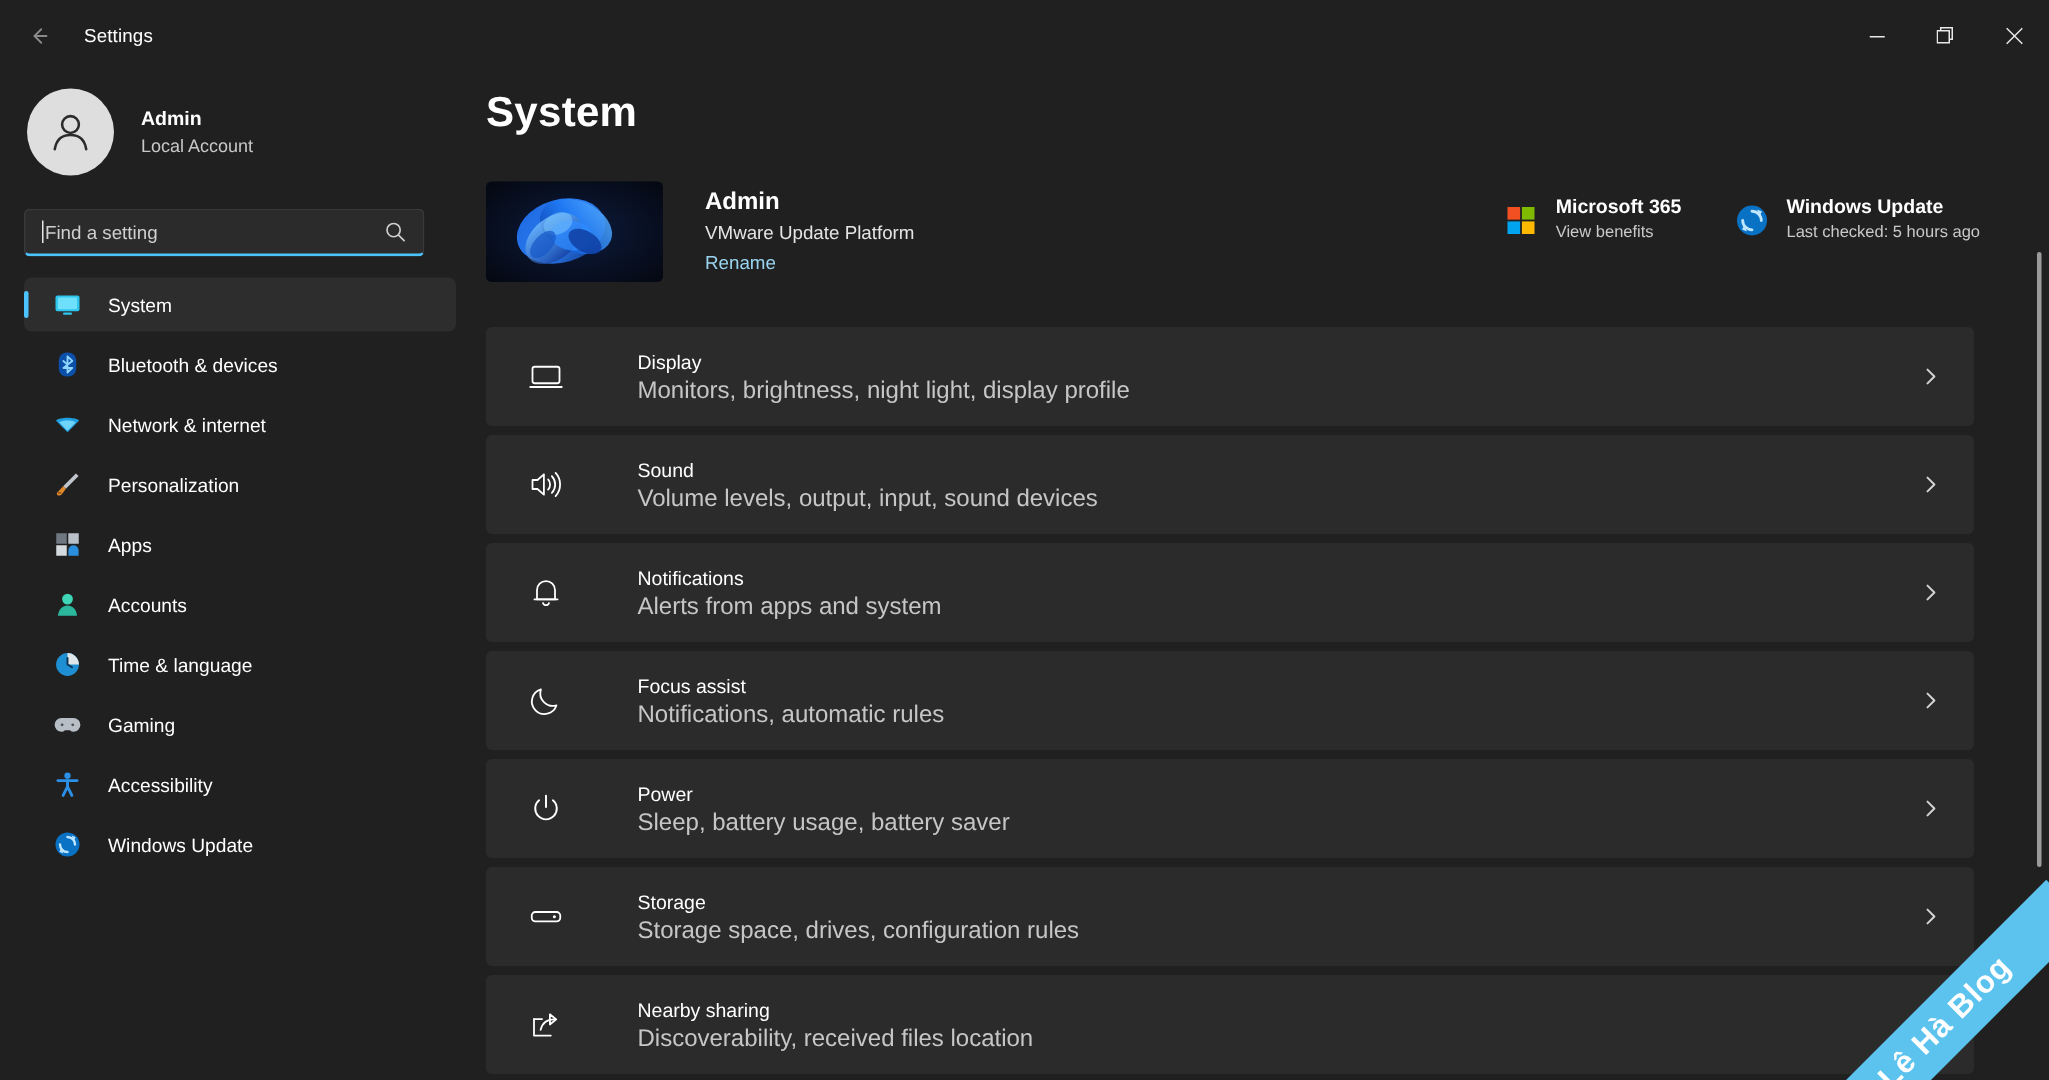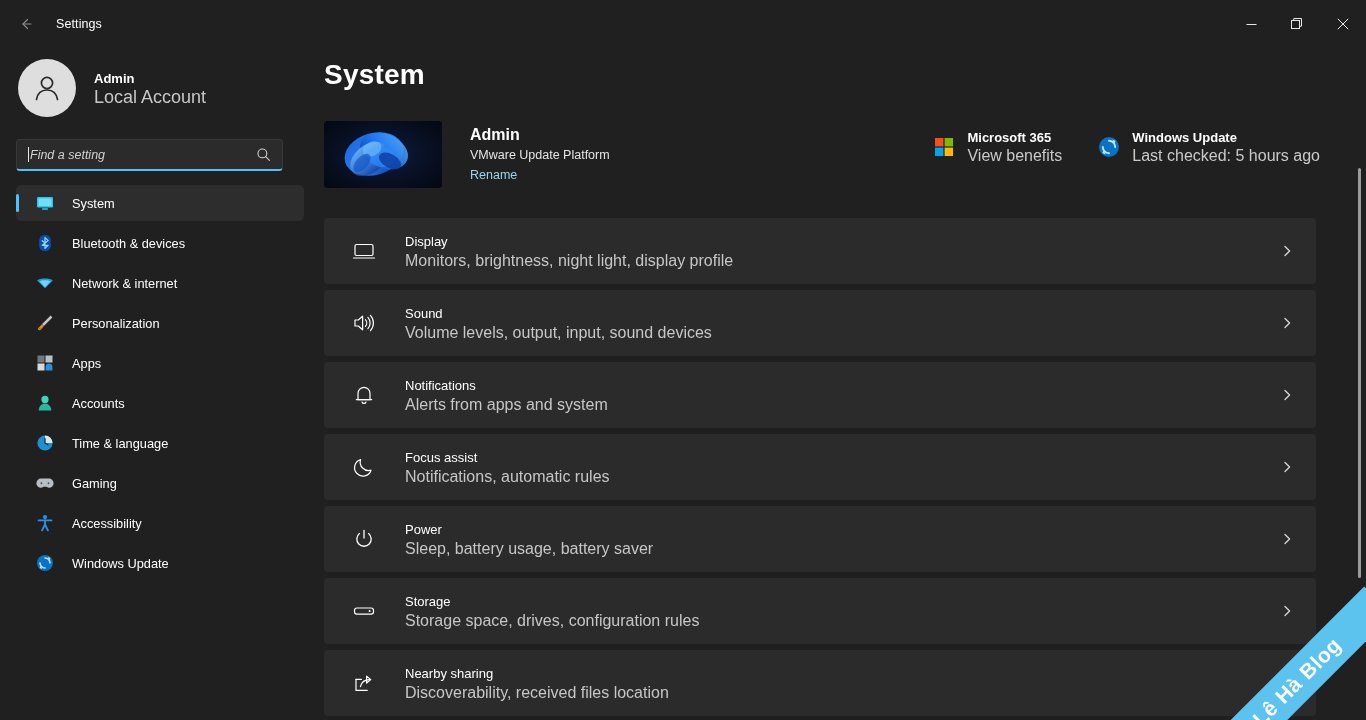--- a/index.html
+++ b/index.html
@@ -82,21 +82,21 @@
     flex: 0 0 auto;
   }
   .account-txt { margin-left: 18px; }
   .account-name {
     font-size: 13px;
     font-weight: bold;
     color: #ffffff;
     line-height: 17px;
   }
   .account-sub {
-    font-size: 18px;
+    font-size: 12px;
     color: #c8c8c8;
     line-height: 17px;
     margin-top: 2px;
   }
 
   .search-wrap {
     position: relative;
     margin: 20px 0 0 16px;
     width: 267px;
     height: 32px;
@@ -111,21 +111,20 @@
     width: 1px; height: 15px;
     background: #e6e6e6;
     margin-left: 11px;
     flex: 0 0 auto;
   }
   .search-ph {
     font-size: 12.5px;
     color: #cfcfcf;
     margin-left: 1px;
     flex: 1 1 auto;
-    font-style: italic;
   }
   .search-ico { margin-right: 11px; display: flex; }
 
   .navlist {
     margin-top: 14px;
     padding: 0 16px;
   }
   .navitem {
     position: relative;
     height: 36px;
@@ -230,21 +229,21 @@
   }
   .status-txt { margin-left: 12px; }
   .status-title {
     font-size: 13px;
     font-weight: bold;
     color: #ffffff;
     line-height: 18px;
     white-space: nowrap;
   }
   .status-sub {
-    font-size: 16px;
+    font-size: 11px;
     color: #c9c9c9;
     line-height: 17px;
     white-space: nowrap;
   }
 
   
   .rows {
     margin-top: 27px;
     width: 996px;
     padding-left: 4px;
@@ -252,20 +251,21 @@
   .row {
     position: relative;
     height: 66px;
     background: #2b2b2b;
     border-radius: 4px;
     margin-bottom: 6px;
     display: flex;
     align-items: center;
     padding-left: 28px;
     cursor: default;
+    gap: 20px;
   }
   .row-ico {
     width: 24px; height: 24px;
     flex: 0 0 auto;
     display: flex; align-items: center; justify-content: center;
     color: #ffffff;
   }
   .row-txt { margin-left: 29px; }
   .row-title {
     font-size: 13px;

